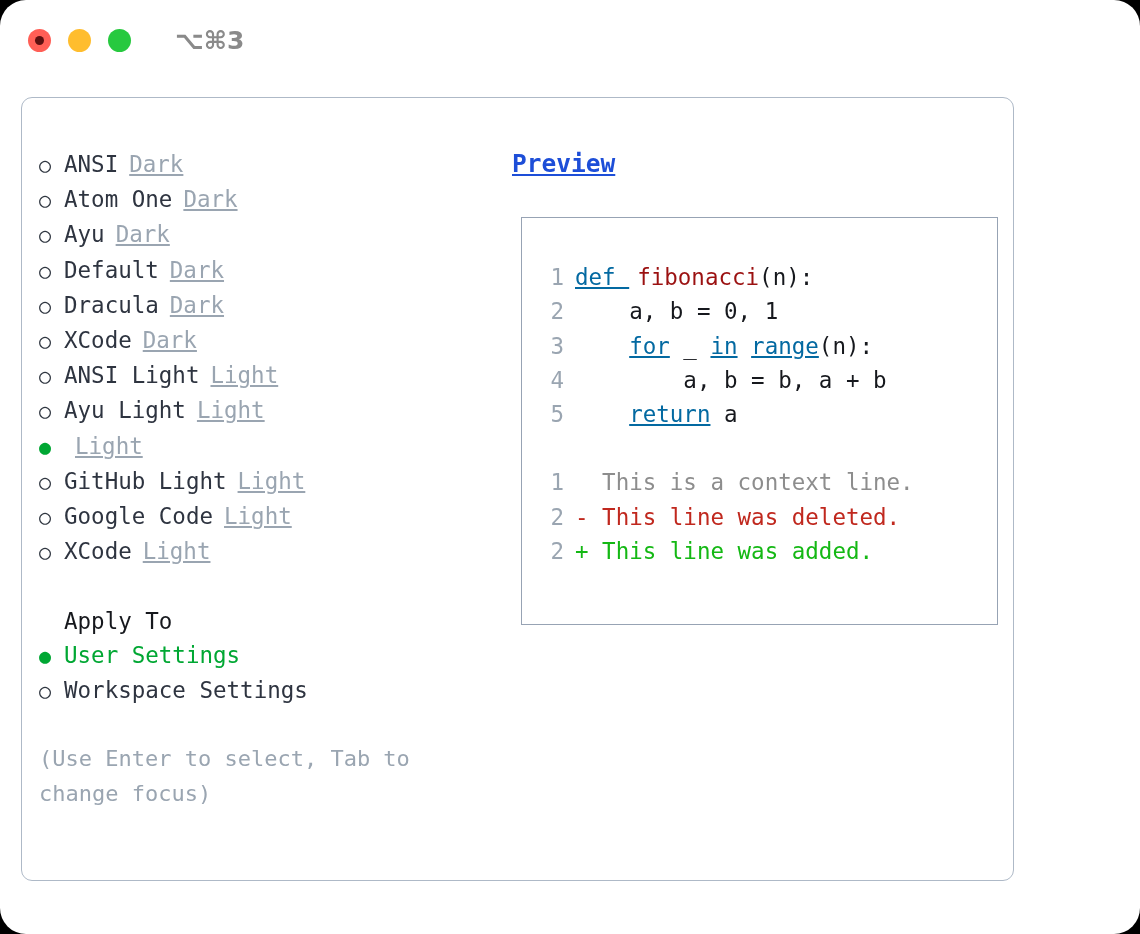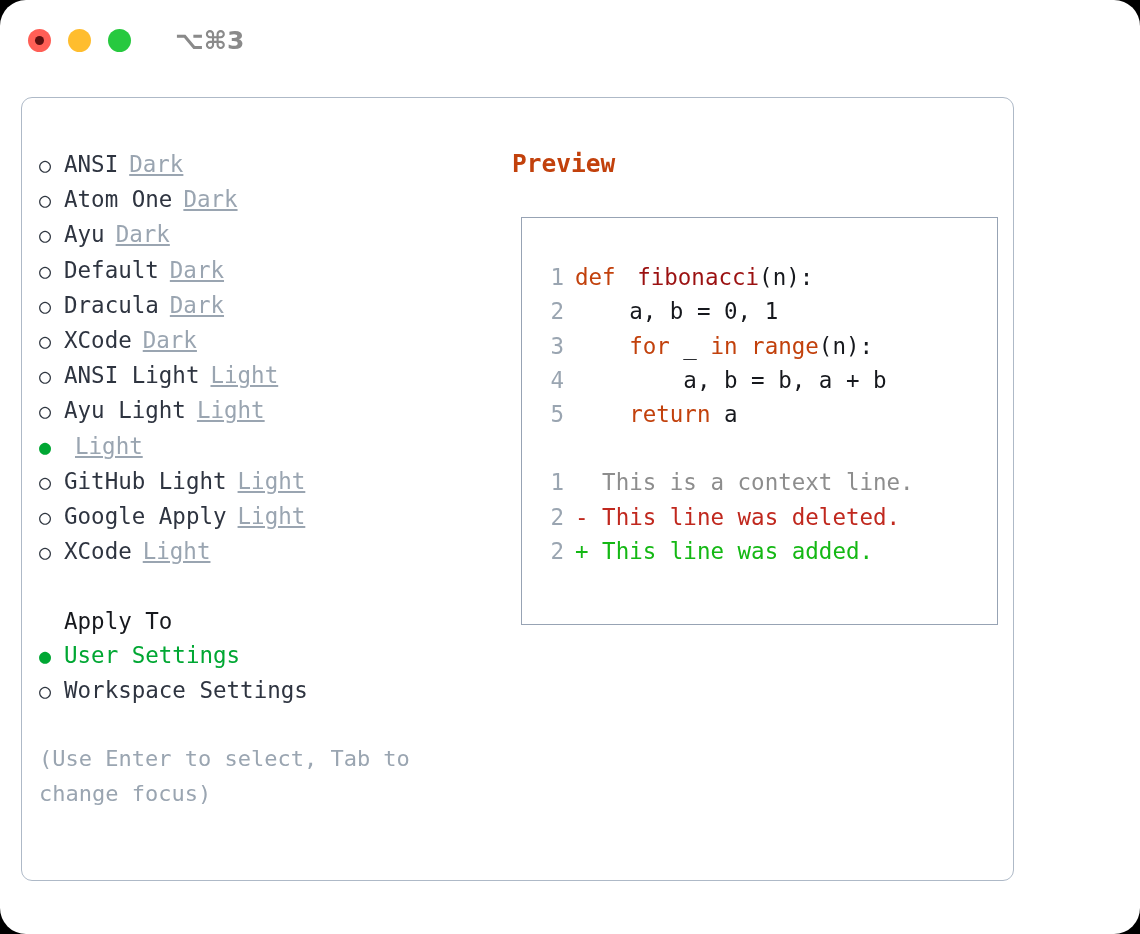--- a/index.html
+++ b/index.html
@@ -149,23 +149,24 @@
 
   
   .right-col {
     flex: 1;
     padding: 49px 0 0 0;
     box-sizing: border-box;
   }
   .preview-title {
     font-size: 24.5px;
     font-weight: 700;
-    color: #c2410c;
+    color: #1d4ed8;
     line-height: 34.2px;
     margin-left: 10px;
+    text-decoration: underline;
   }
   .preview-box {
     margin-top: 36px;
     margin-left: 19px;
     width: 477px;
     height: 408px;
     border: 1.6px solid #97a3b4;
     box-sizing: border-box;
     background: #ffffff;
     padding: 42px 0 0 0;
@@ -178,21 +179,21 @@
     padding-left: 12px;
   }
   .ln {
     color: #9aa5b1;
     width: 30px;
     flex: 0 0 30px;
     text-align: right;
     margin-right: 11px;
   }
   .code-gap { height: 34.2px; }
-  .tok-kw   { color: #c2410c; }
+  .tok-kw   { color: #0369a1; text-decoration: underline; }
   .tok-fn   { color: #9b1111; margin-left: 8px; }
   .tok-pl   { color: #16181d; }
   .tok-ctx  { color: #8d8d8d; }
   .tok-del  { color: #c0281e; }
   .tok-add  { color: #14b814; }
 </style>
 </head>
 <body>
 
 <div class="window">
@@ -215,21 +216,21 @@
             <div class="opt-row"><span class="bullet">○</span><span class="opt-label">ANSI</span><span class="opt-tag">Dark</span></div>
             <div class="opt-row"><span class="bullet">○</span><span class="opt-label">Atom One</span><span class="opt-tag">Dark</span></div>
             <div class="opt-row"><span class="bullet">○</span><span class="opt-label">Ayu</span><span class="opt-tag">Dark</span></div>
             <div class="opt-row"><span class="bullet">○</span><span class="opt-label">Default</span><span class="opt-tag">Dark</span></div>
             <div class="opt-row"><span class="bullet">○</span><span class="opt-label">Dracula</span><span class="opt-tag">Dark</span></div>
             <div class="opt-row"><span class="bullet">○</span><span class="opt-label">XCode</span><span class="opt-tag">Dark</span></div>
             <div class="opt-row"><span class="bullet">○</span><span class="opt-label">ANSI Light</span><span class="opt-tag">Light</span></div>
             <div class="opt-row"><span class="bullet">○</span><span class="opt-label">Ayu Light</span><span class="opt-tag">Light</span></div>
             <div class="opt-row selected"><span class="bullet sel">●</span><span class="opt-tag">Light</span></div>
             <div class="opt-row"><span class="bullet">○</span><span class="opt-label">GitHub Light</span><span class="opt-tag">Light</span></div>
-            <div class="opt-row"><span class="bullet">○</span><span class="opt-label">Google Apply</span><span class="opt-tag">Light</span></div>
+            <div class="opt-row"><span class="bullet">○</span><span class="opt-label">Google Code</span><span class="opt-tag">Light</span></div>
             <div class="opt-row"><span class="bullet">○</span><span class="opt-label">XCode</span><span class="opt-tag">Light</span></div>
           </div>
 
         <div class="spacer-row"></div>
 
         <div class="group-head">Apply To</div>
         <div class="opt-list" id="apply-list">
             <div class="opt-row selected"><span class="bullet sel">●</span><span class="opt-label">User Settings</span></div>
             <div class="opt-row"><span class="bullet">○</span><span class="opt-label">Workspace Settings</span></div>
           </div>

